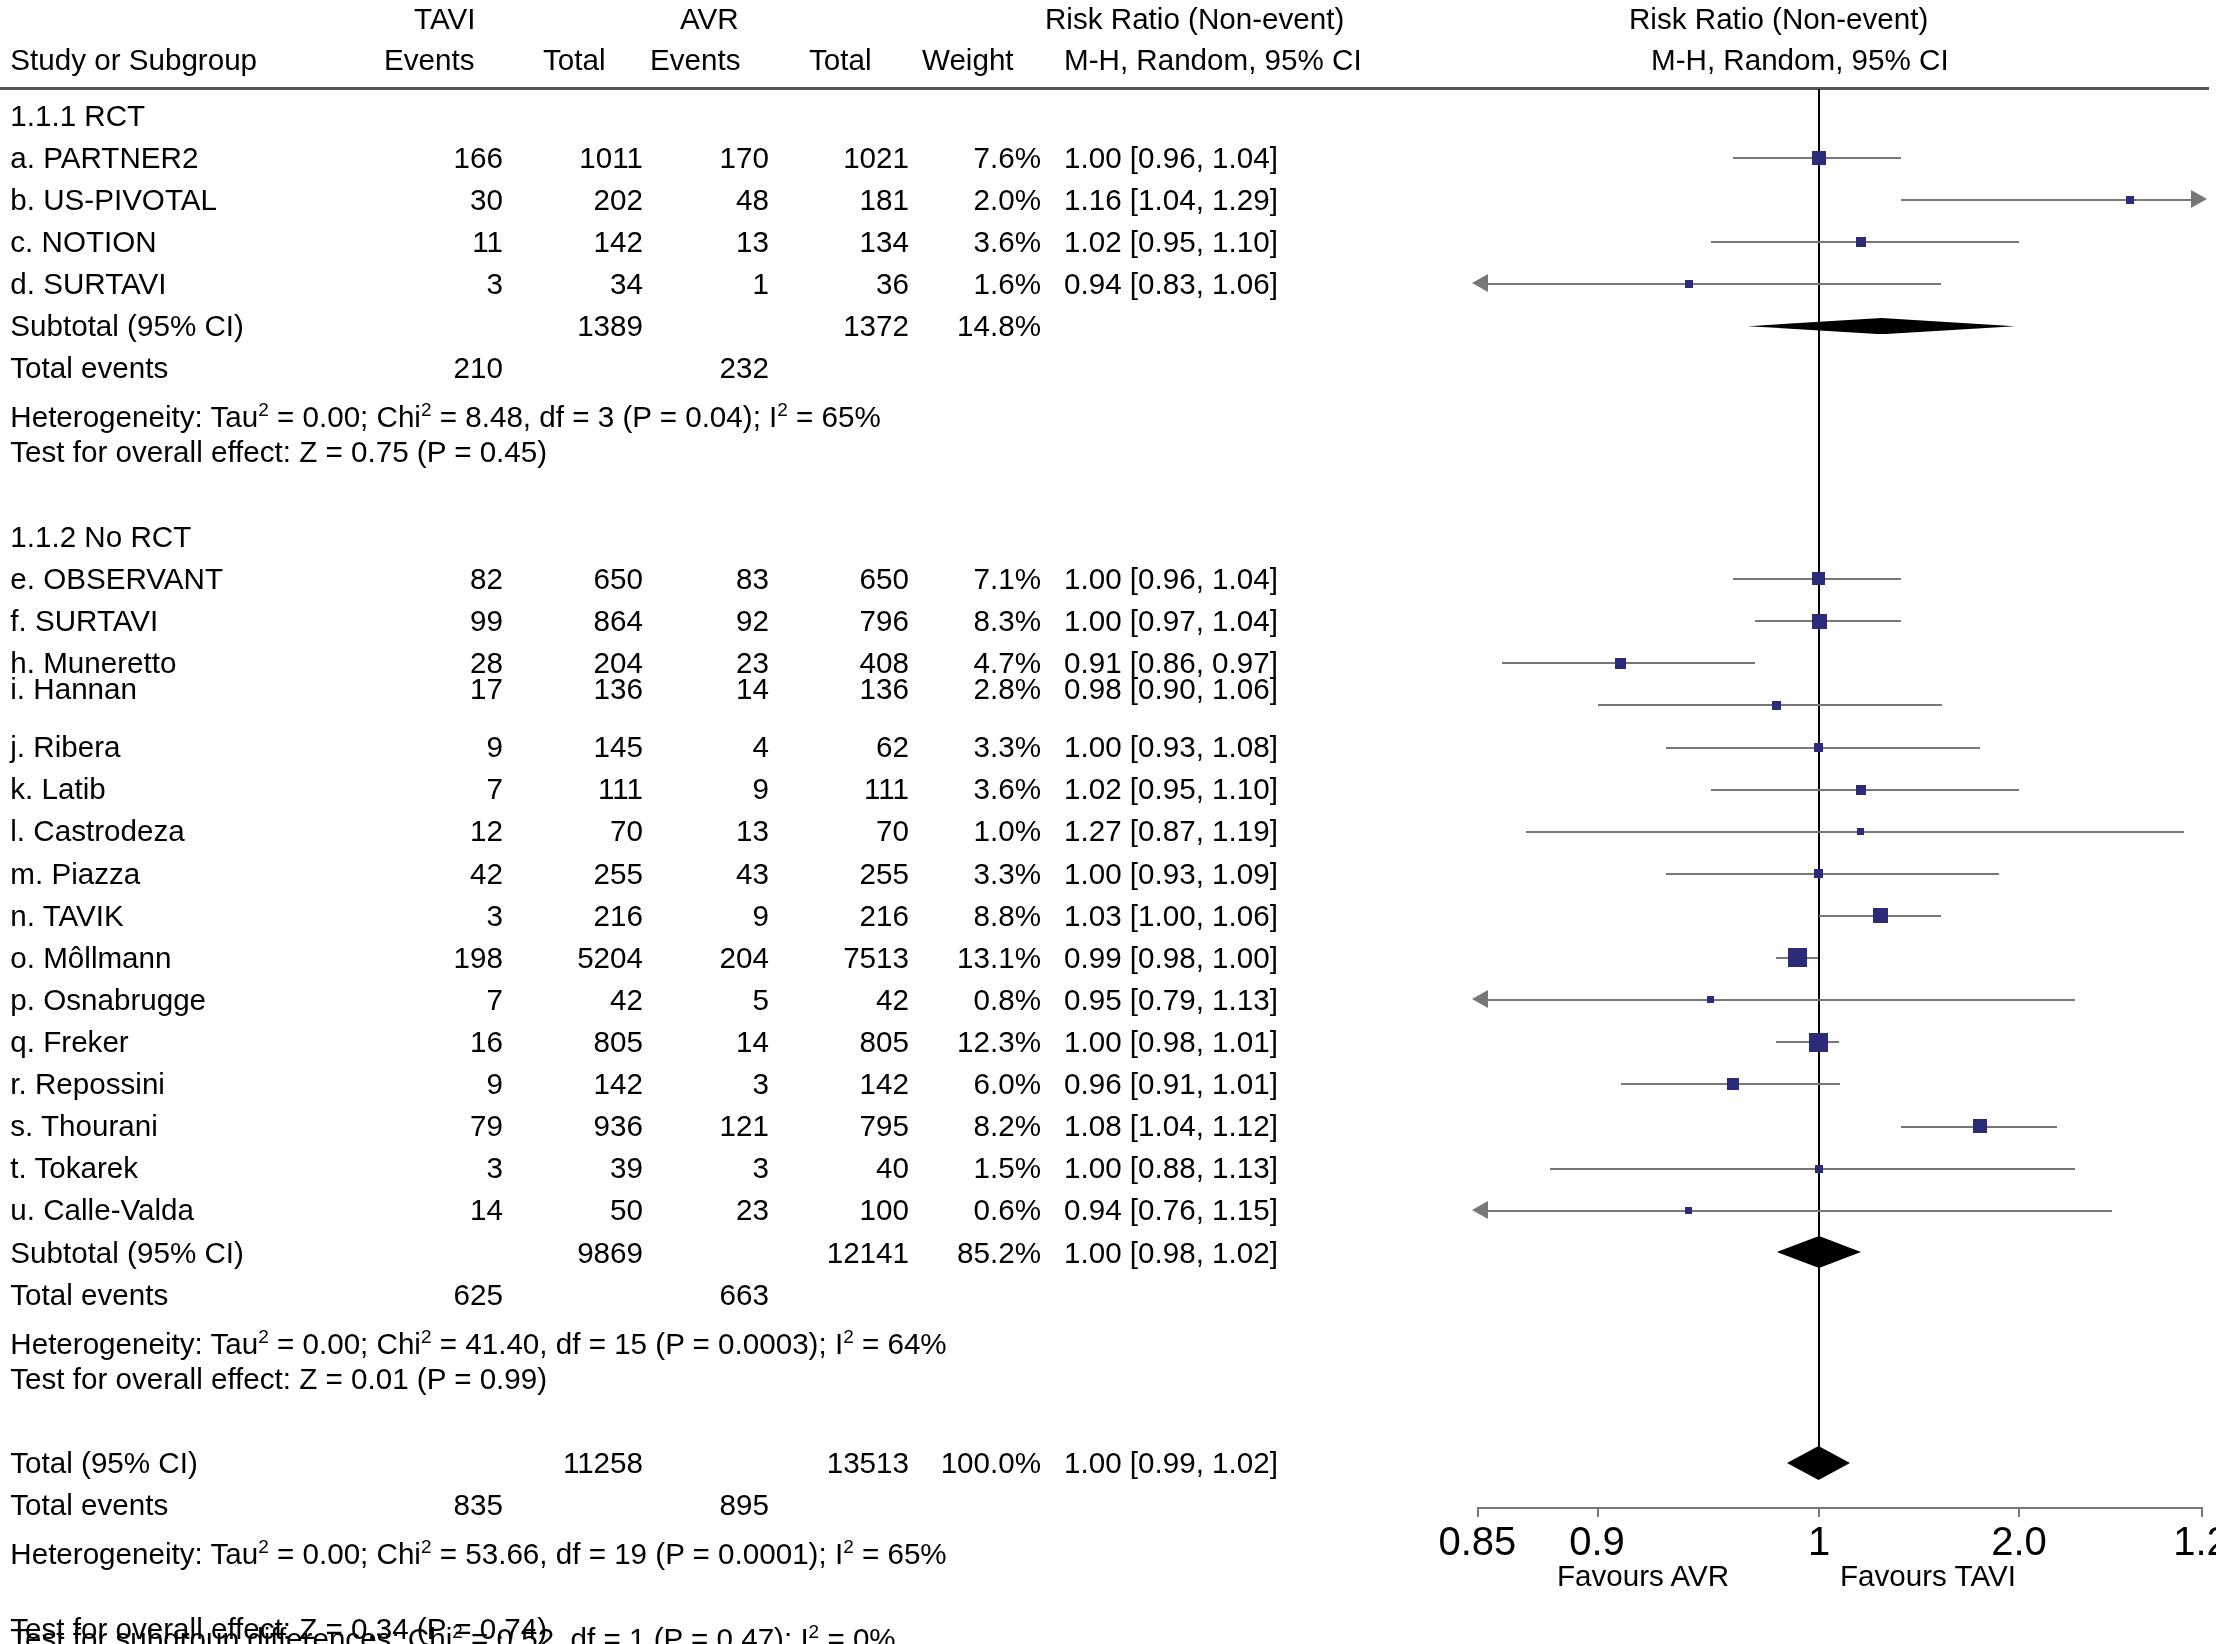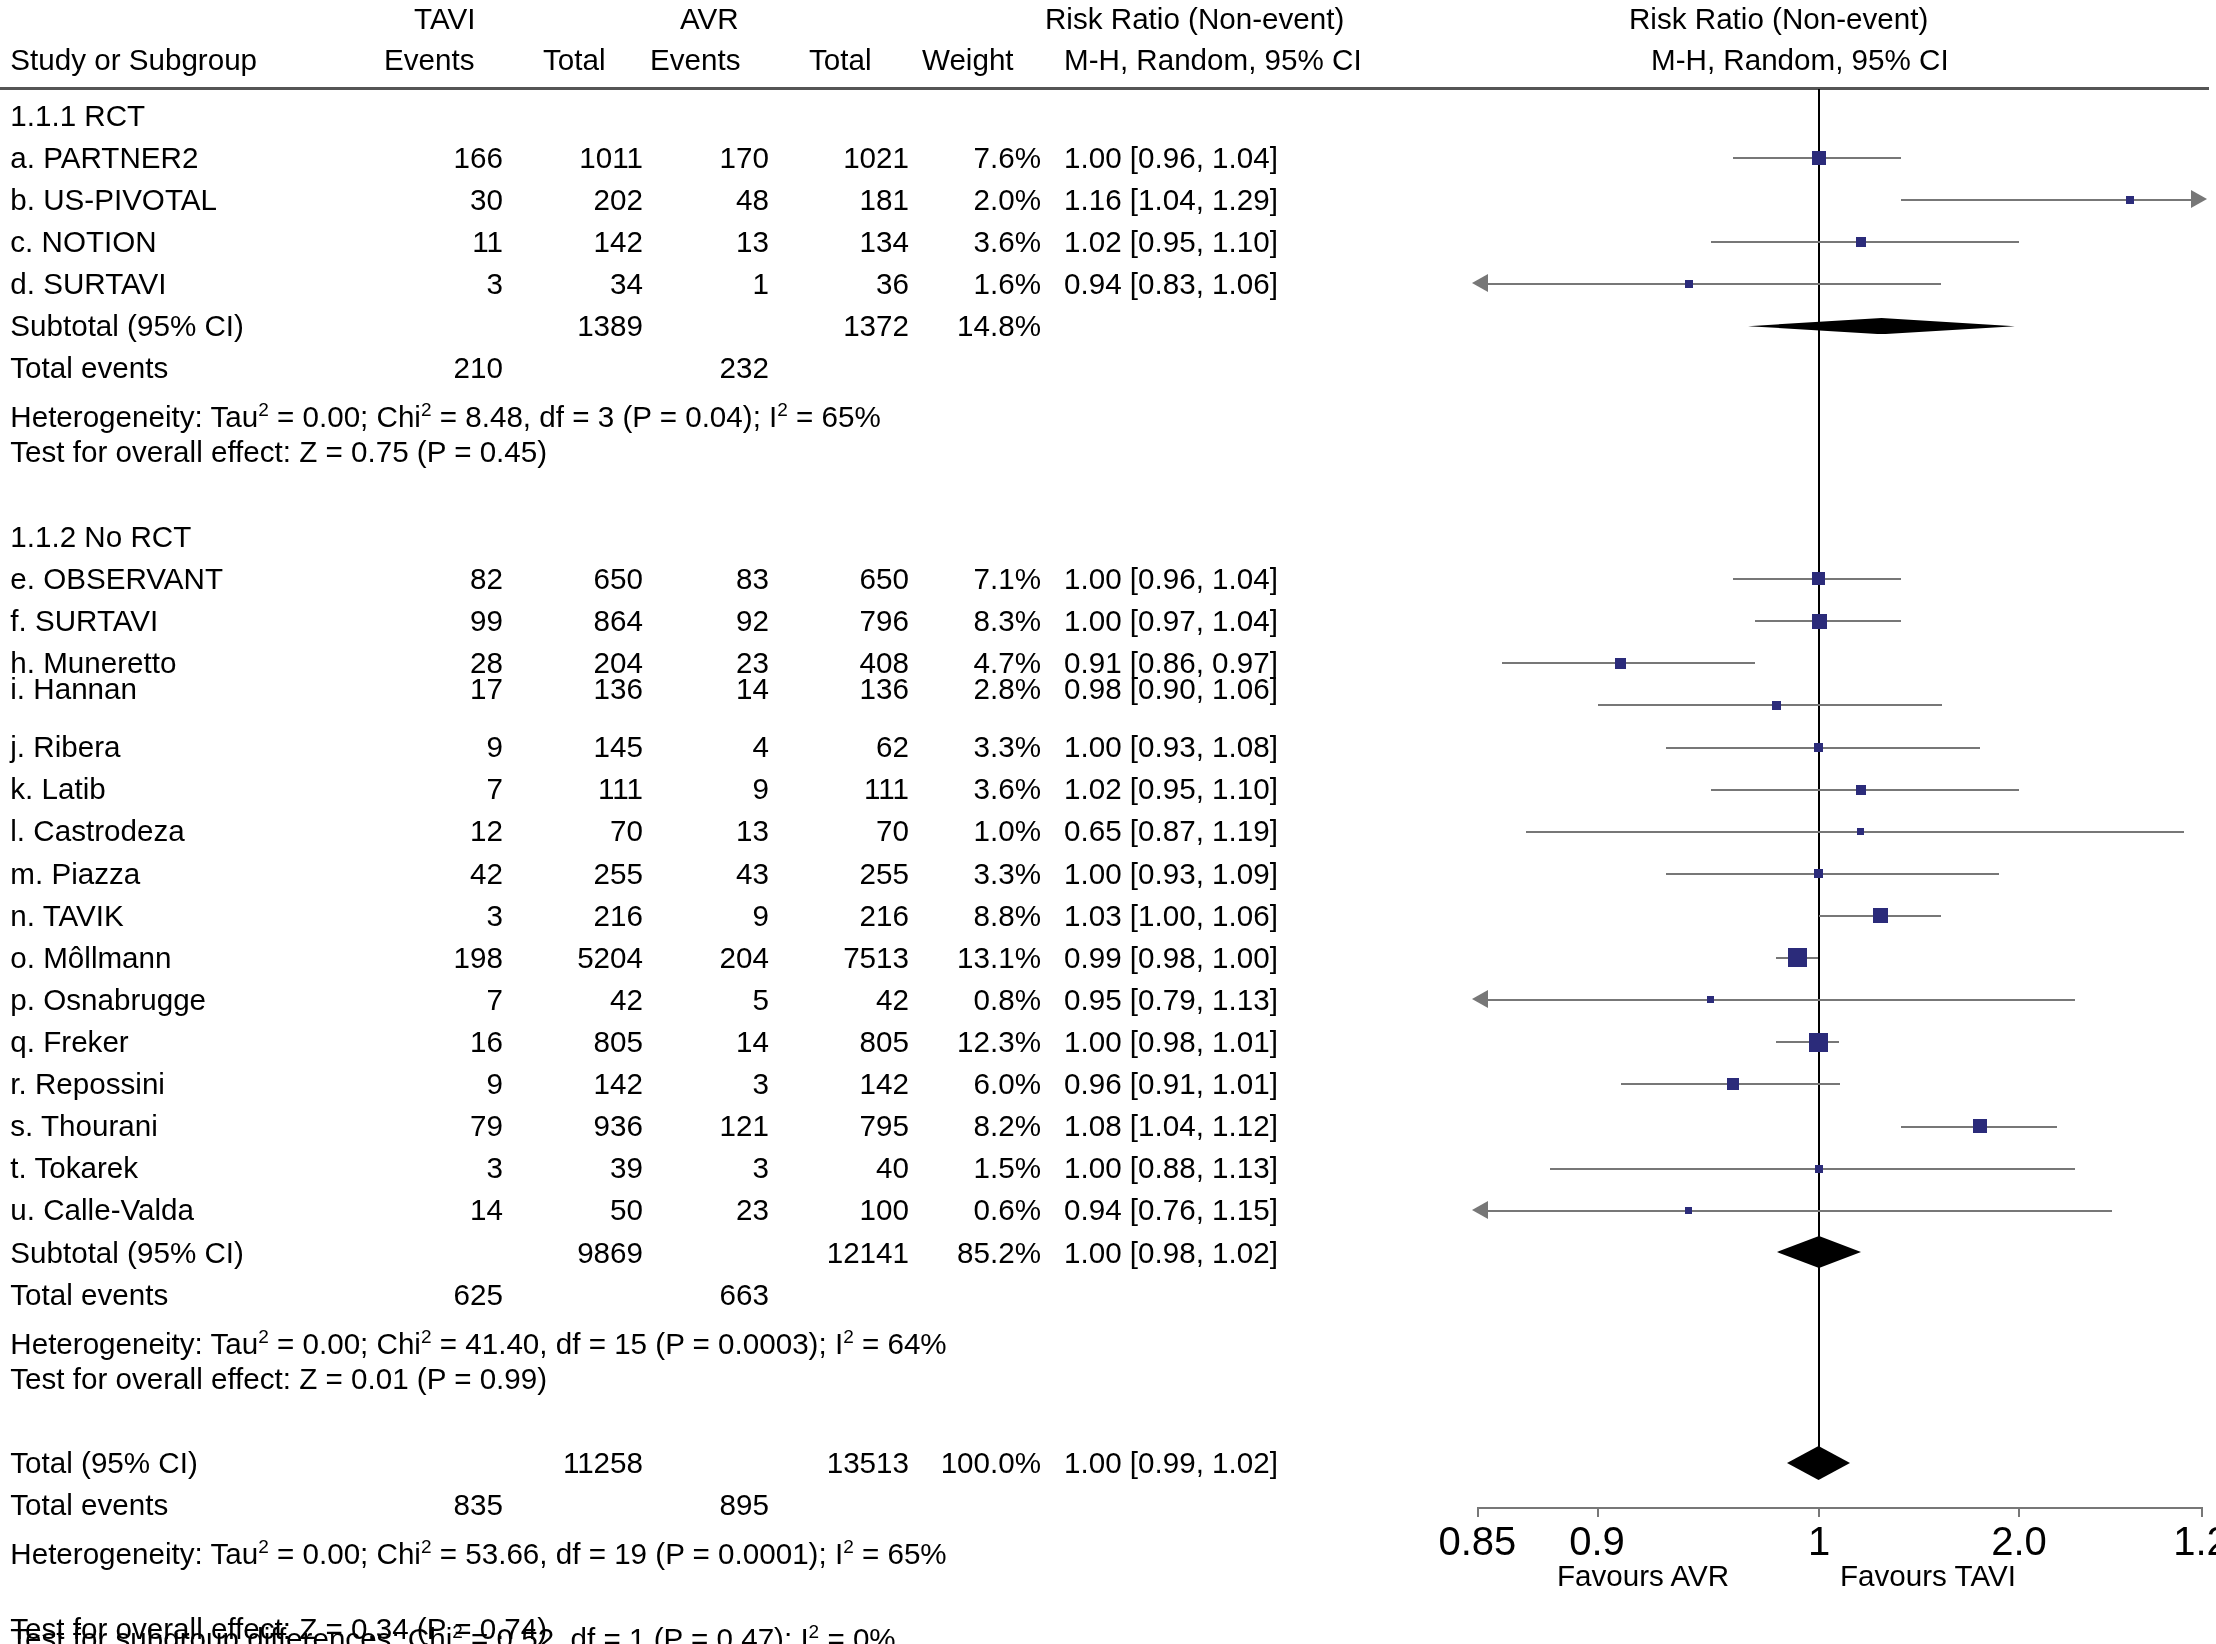--- a/index.html
+++ b/index.html
@@ -167,21 +167,21 @@
         <span class="cell c-w">3.6%</span>
         <span class="cell c-ci">1.02 [0.95, 1.10]</span>
       </div>
       <div class="row" style="position: absolute; left: 0px; top: 810px; width: 1470px;">
         <span class="cell c-study">l. Castrodeza</span>
         <span class="cell c-te">12</span>
         <span class="cell c-tt">70</span>
         <span class="cell c-ae">13</span>
         <span class="cell c-at">70</span>
         <span class="cell c-w">1.0%</span>
-        <span class="cell c-ci">0.65 [0.87, 1.19]</span>
+        <span class="cell c-ci">1.27 [0.87, 1.19]</span>
       </div>
       <div class="row" style="position: absolute; left: 0px; top: 853px; width: 1470px;">
         <span class="cell c-study">m. Piazza</span>
         <span class="cell c-te">42</span>
         <span class="cell c-tt">255</span>
         <span class="cell c-ae">43</span>
         <span class="cell c-at">255</span>
         <span class="cell c-w">3.3%</span>
         <span class="cell c-ci">1.00 [0.93, 1.09]</span>
       </div>

